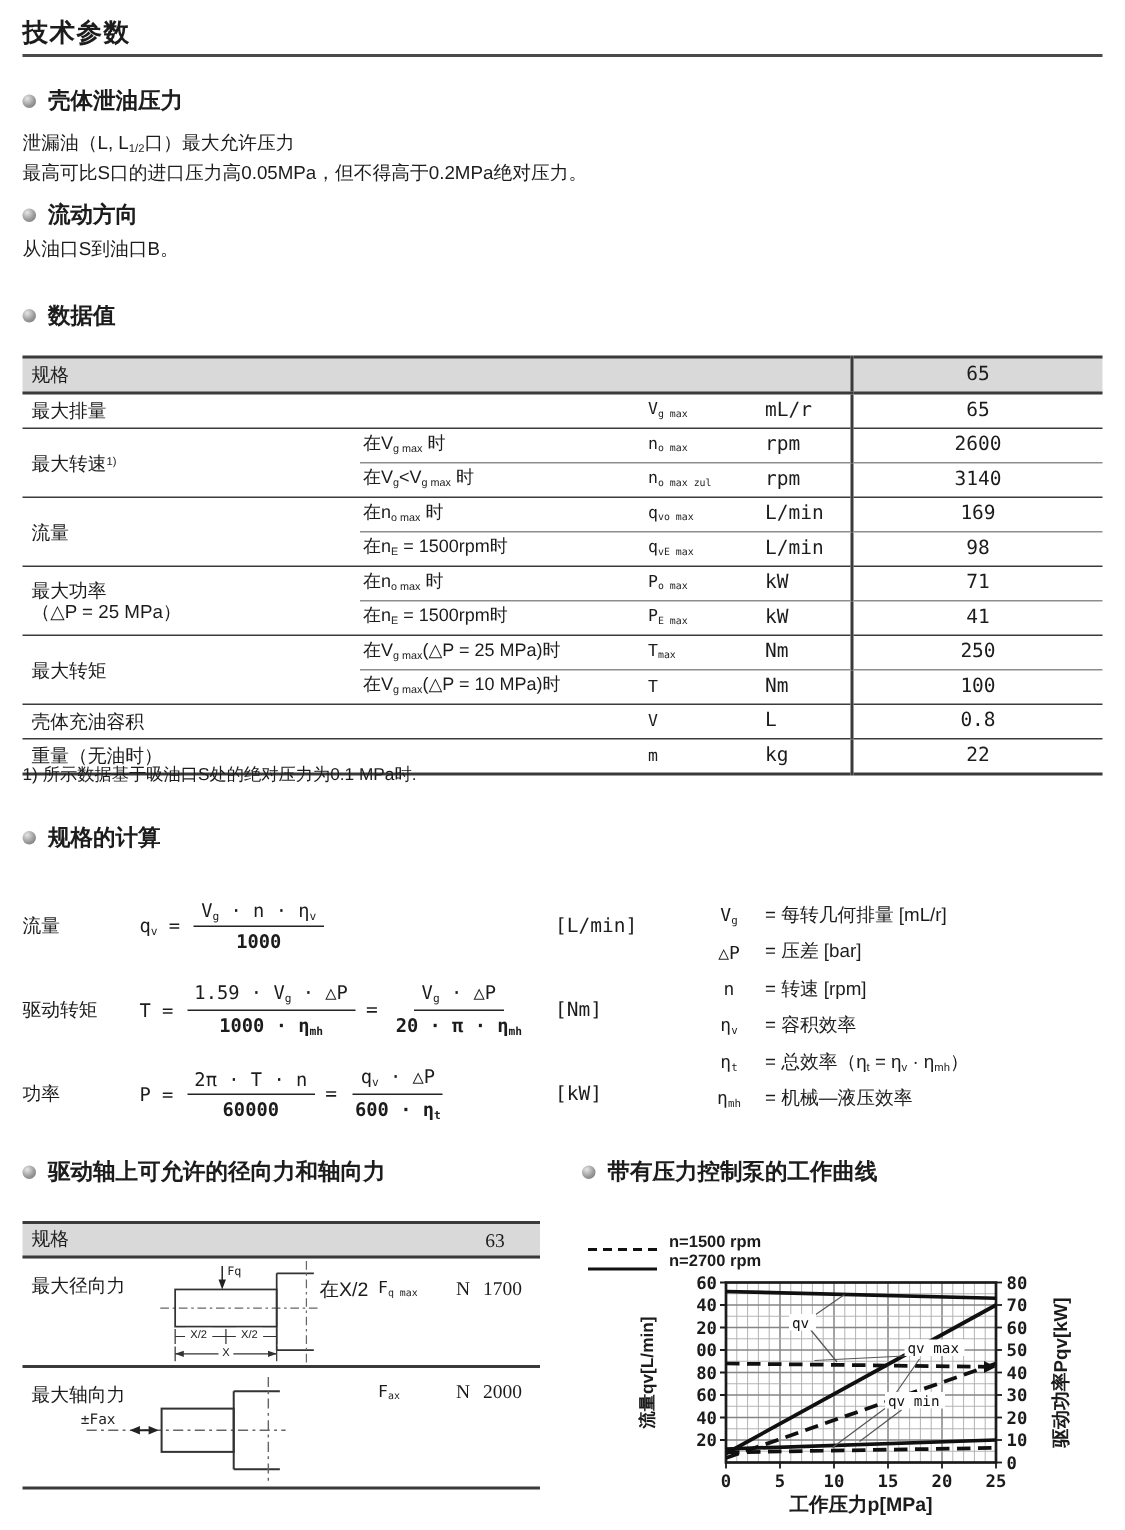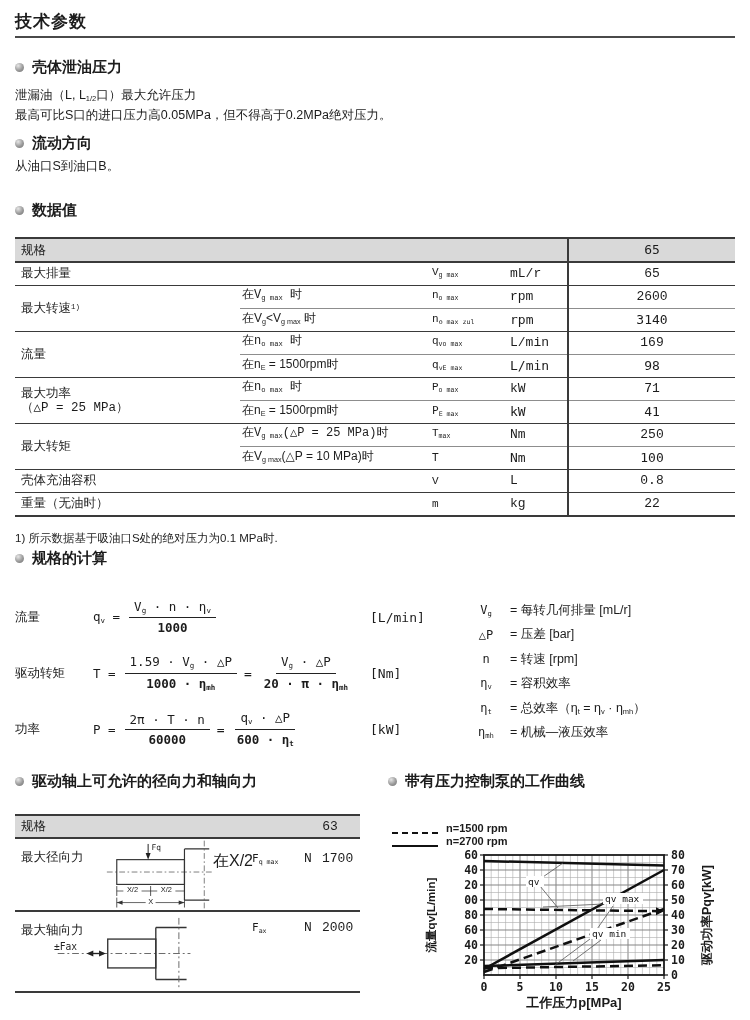--- a/index.html
+++ b/index.html
@@ -7,32 +7,32 @@
         font-family:"Liberation Sans","DejaVu Sans",sans-serif;overflow:hidden;}
   sub{font-size:0.60em;vertical-align:-0.28em;}
   sup{font-size:0.60em;vertical-align:0.45em;}
   .abs{position:absolute;}
   .main-title{left:15px;top:10px;font-size:17px;font-weight:bold;letter-spacing:1px;}
   .title-rule{left:15px;top:36px;width:720px;border-top:2.5px solid #4a4a4a;}
   .h2{font-size:15px;font-weight:bold;display:flex;align-items:center;gap:8px;}
   .bullet{width:9px;height:9px;border-radius:50%;flex:0 0 9px;
           background:radial-gradient(circle at 35% 30%,#e6e6e6 0%,#9a9a9a 55%,#6f6f6f 100%);}
   .para{font-size:12.5px;line-height:17px;}
-  .small{font-size:11.5px;margin-top:22px;}
+  .small{font-size:11.5px;}
   
   .data-table{position:absolute;left:15px;top:237px;width:720px;border-collapse:collapse;
               table-layout:fixed;border-top:2px solid #3a3a3a;border-bottom:2px solid #3a3a3a;}
   .data-table td{height:22px;padding:0 0 0 6px;vertical-align:middle;font-size:12.5px;line-height:14px;}
   .data-table td.c-cond{font-size:12px;padding-left:2px;}
   .data-table td.c-sym{font-family:"DejaVu Sans Mono","Liberation Mono",monospace;font-size:11px;padding-left:2px;}
   .data-table td.c-unit{font-family:"DejaVu Sans Mono","Liberation Mono",monospace;font-size:13px;padding-left:2px;}
   .data-table td.c-val{font-family:"DejaVu Sans Mono","Liberation Mono",monospace;font-size:13px;
                        border-left:2px solid #3a3a3a;text-align:center;padding:0;}
   .data-table tr.head td{background:#d9d9d9;border-bottom:2px solid #3a3a3a;}
-  .data-table tr.grp td{border-top:1.5px solid #3a3a3a;font-family:Liberation Mono, monospace;}
+  .data-table tr.grp td{border-top:1.5px solid #3a3a3a;}
   .data-table tr.sub td{border-top:1px solid #8d8d8d;}
   
   .formula-row{position:absolute;left:15px;width:440px;display:flex;align-items:center;font-size:13px;}
   .f-label{width:78px;font-size:12.5px;}
   .f-lhs{font-family:"DejaVu Sans Mono","Liberation Mono",monospace;font-size:12.5px;margin-right:4px;}
   .frac{display:inline-flex;flex-direction:column;align-items:center;margin:0 5px;
         font-family:"DejaVu Sans Mono","Liberation Mono",monospace;font-size:12.5px;}
   .frac .num{padding:0 5px 2px;border-bottom:1.3px solid #222;}
   .frac .den{padding:2px 5px 0;font-weight:bold;}
   .f-eq{font-family:"DejaVu Sans Mono","Liberation Mono",monospace;margin:0 2px;}
@@ -45,22 +45,22 @@
   .forces-table{position:absolute;left:15px;top:814px;width:345px;
                 border-top:2px solid #3a3a3a;border-bottom:2px solid #3a3a3a;}
   .f-header{height:21px;background:#d9d9d9;border-bottom:2px solid #3a3a3a;
             display:flex;align-items:center;font-size:12.5px;}
   .f-header .fh-label{padding-left:6px;flex:1;}
   .f-header .fh-val{width:60px;text-align:center;font-size:13px;}
   .f-row{position:relative;}
   .f-row.radial{height:71px;}
   .f-row.axial{height:79px;border-top:2px solid #3a3a3a;}
   .f-row .r-label{position:absolute;left:6px;top:10px;font-size:12.5px;}
-  .f-celltext{position:absolute;font-size:16px;}
-  .f-num{font-family:Liberation Mono, monospace;font-size:13px;}
+  .f-celltext{position:absolute;font-size:13px;}
+  .f-num{font-family:Liberation Serif, serif;font-size:13px;}
   .f-sym{font-family:"DejaVu Sans Mono","Liberation Mono",monospace;font-size:11px;}
   
   .subtitle{font-size:12px;}
   .legend-row{display:flex;align-items:flex-end;gap:8px;height:13px;font-size:11px;font-weight:bold;}
   .sample{width:46px;height:0;}
   .sample.dashed{border-top:2px dashed #111;}
   .sample.solid{border-top:2px solid #111;}
   svg text{user-select:none;}
 </style>
 </head>

